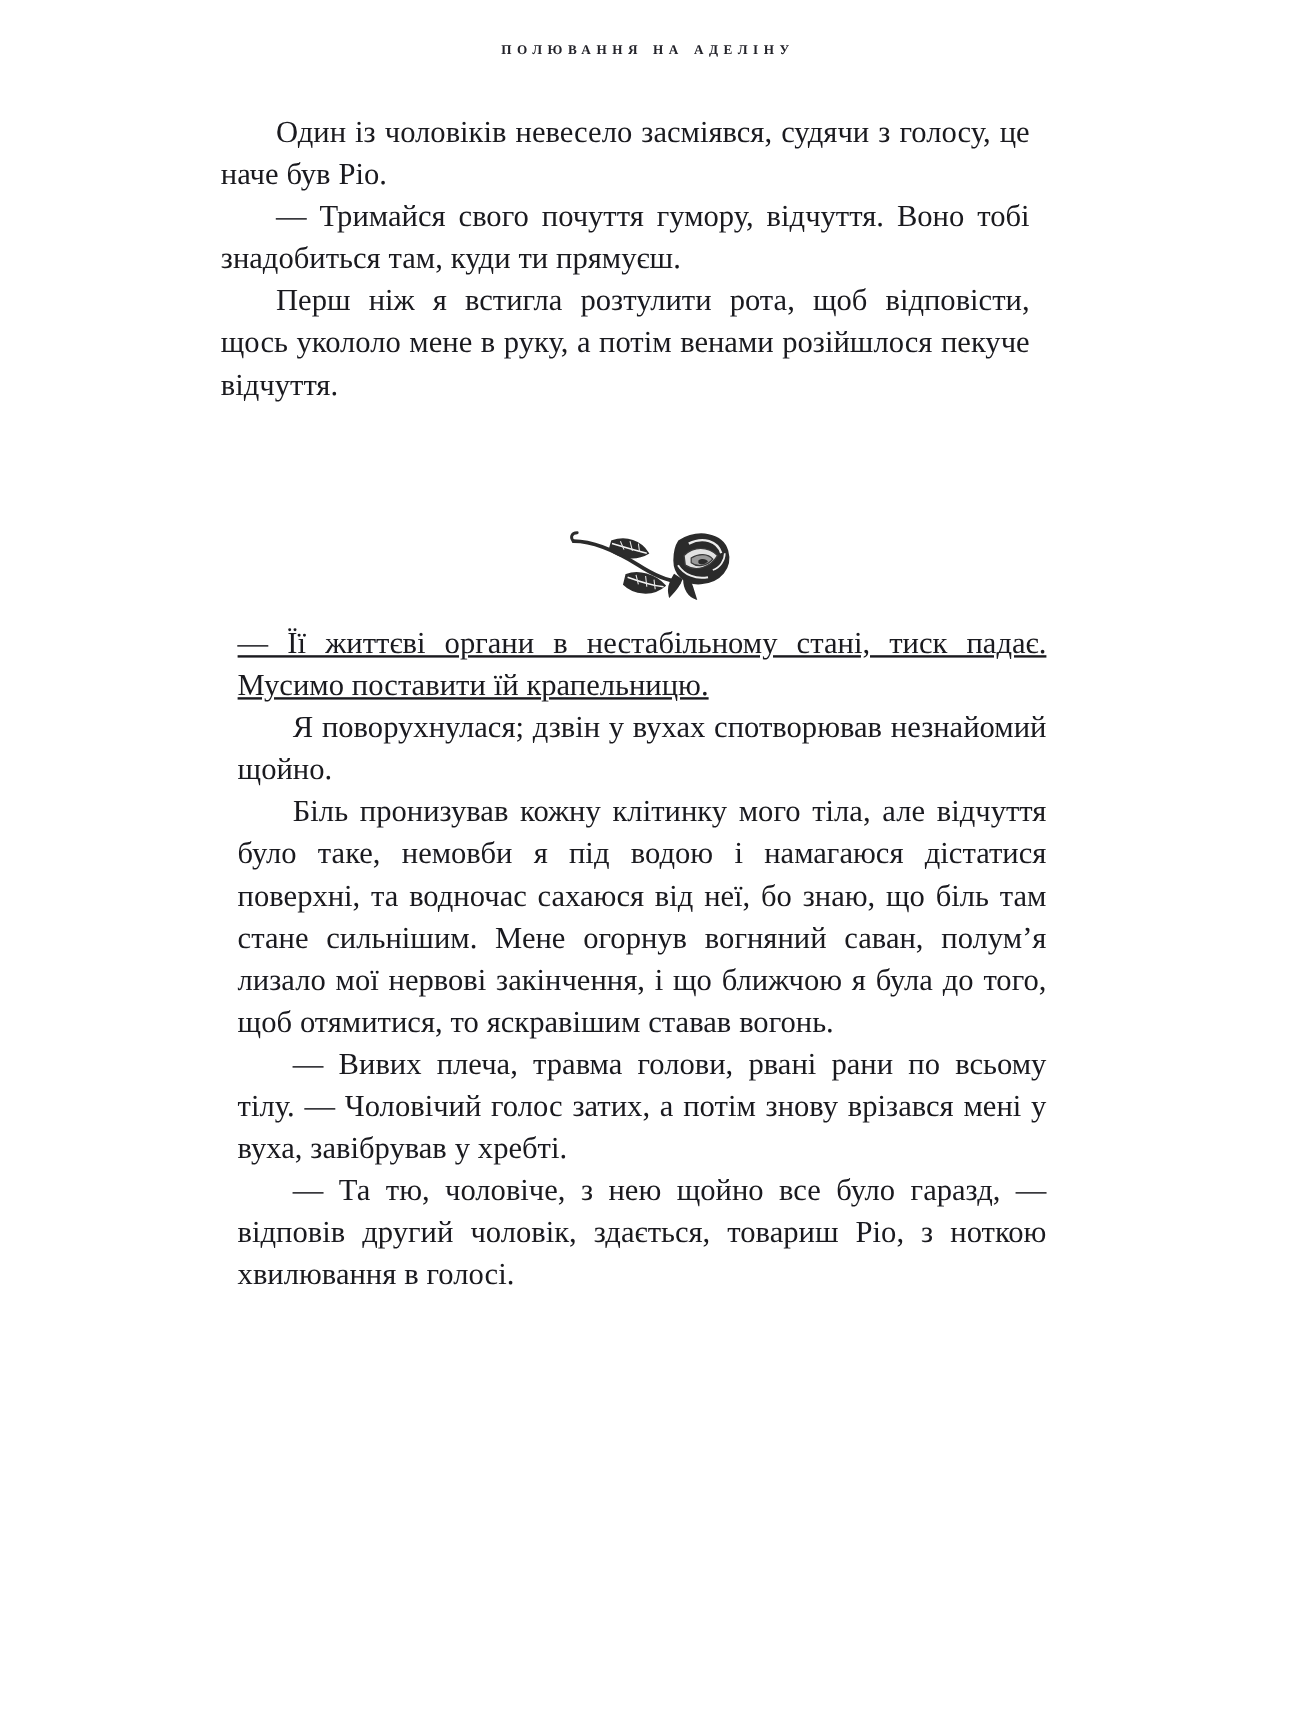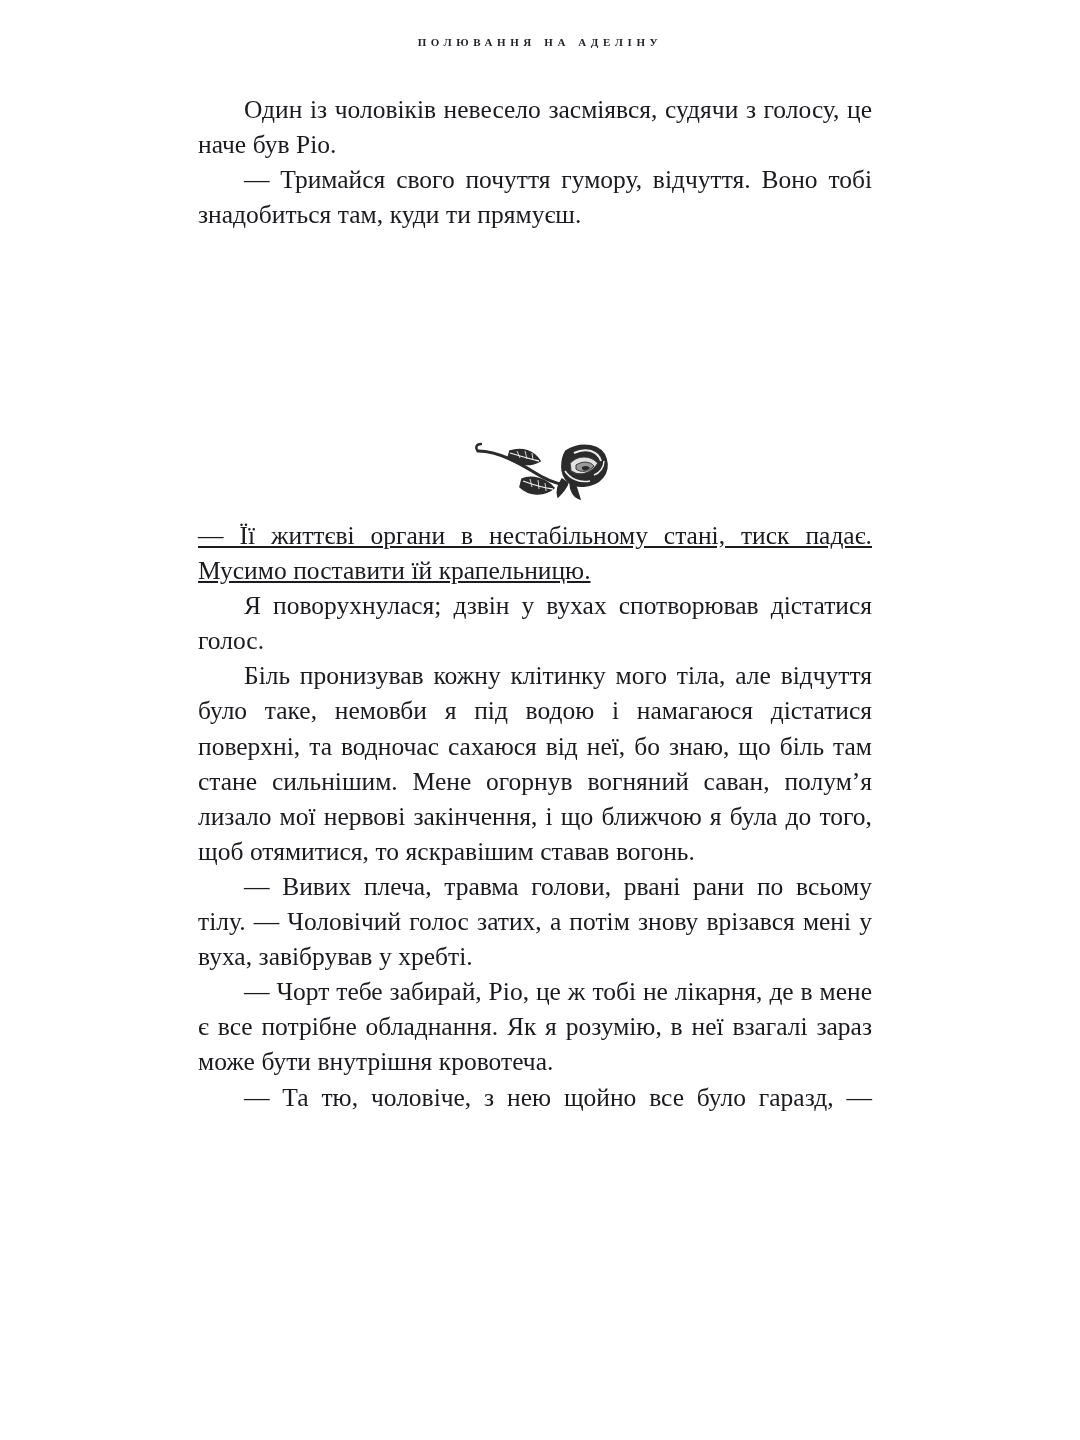--- a/index.html
+++ b/index.html
@@ -33,21 +33,21 @@
     text-transform: lowercase;
     color: #23232a;
     white-space: pre;
   }
   .running-head::first-letter { font-size: 15px; }
 
   
   .textblock {
     position: absolute;
     top: 92px;
-    left: 198px;
+    left: 184px;
     width: 674px;
   }
 
   .para {
     margin: 0;
     font-size: 25.5px;
     line-height: 35.1px;
     text-align: justify;
     text-justify: inter-word;
     text-indent: 46px;
@@ -98,20 +98,21 @@
 </head>
 <body>
 
 <div class="page">
 
   <div class="running-head">Полювання на Аделіну</div>
 
   <div class="textblock">
     <p class="para">Один із чоловіків невесело засміявся, судячи з голосу, це наче був Ріо.</p>
     <p class="para">— Тримайся свого почуття гумору, відчуття. Воно тобі знадобиться там, куди ти прямуєш.</p>
+    <p class="para">Перш ніж я встигла розтулити рота, щоб відповісти, щось укололо мене в руку, а потім венами розійшлося пекуче відчуття.</p>
   </div>
 
   <div class="ornament-wrap">
     <svg width="140" height="76" viewBox="0 0 140 76">
       <g fill="#2b2b2b" stroke="#2b2b2b">
 
         <path d="M8 20 C26 20 46 30 62 40 C76 49 86 53 96 54" fill="none" stroke-width="3.2" stroke-linecap="round"></path>
 
         <path d="M8 20 C5 17 6 13 11 13" fill="none" stroke-width="2.4" stroke-linecap="round"></path>
 
@@ -133,22 +134,21 @@
         <path d="M106 34 C112 30 120 30 124 35 C119 41 111 42 106 38 Z" fill="#9a9a9a" stroke="#3a3a3a" stroke-width="1"></path>
         <path d="M112 36 C115 34 119 35 120 37 C117 40 113 40 112 38 Z" fill="#2b2b2b" stroke="none"></path>
         <path d="M95 40 C100 48 110 52 120 50" fill="none" stroke="#f0f0f0" stroke-width="1.6"></path>
         <path d="M124 44 C130 42 134 36 134 30" fill="none" stroke="#f0f0f0" stroke-width="1.4"></path>
       </g>
     </svg>
   </div>
 
   <div class="textblock2">
     <p class="para no-indent">— Її життєві органи в нестабільному стані, тиск падає. Мусимо поставити їй крапельницю.</p>
-    <p class="para">Я поворухнулася; дзвін у вухах спотворював дістатися голос.</p>
+    <p class="para">Я поворухнулася; дзвін у вухах спотворював незнайомий щойно.</p>
     <p class="para">Біль пронизував кожну клітинку мого тіла, але відчуття було таке, немовби я під водою і намагаюся дістатися поверхні, та водночас сахаюся від неї, бо знаю, що біль там стане сильнішим. Мене огорнув вогняний саван, полум’я лизало мої нервові закінчення, і що ближчою я була до того, щоб отямитися, то яскравішим ставав вогонь.</p>
     <p class="para">— Вивих плеча, травма голови, рвані рани по всьому тілу. — Чоловічий голос затих, а потім знову врізався мені у вуха, завібрував у хребті.</p>
-    <p class="para">— Чорт тебе забирай, Ріо, це ж тобі не лікарня, де в мене є все потрібне обладнання. Як я розумію, в неї взагалі зараз може бути внутрішня кровотеча.</p>
     <p class="para">— Та тю, чоловіче, з нею щойно все було гаразд, — відповів другий чоловік, здається, товариш Ріо, з ноткою хвилювання в голосі.</p>
   </div>
 
   <div class="folio">20</div>
 
 </div>
 
 </body></html>

